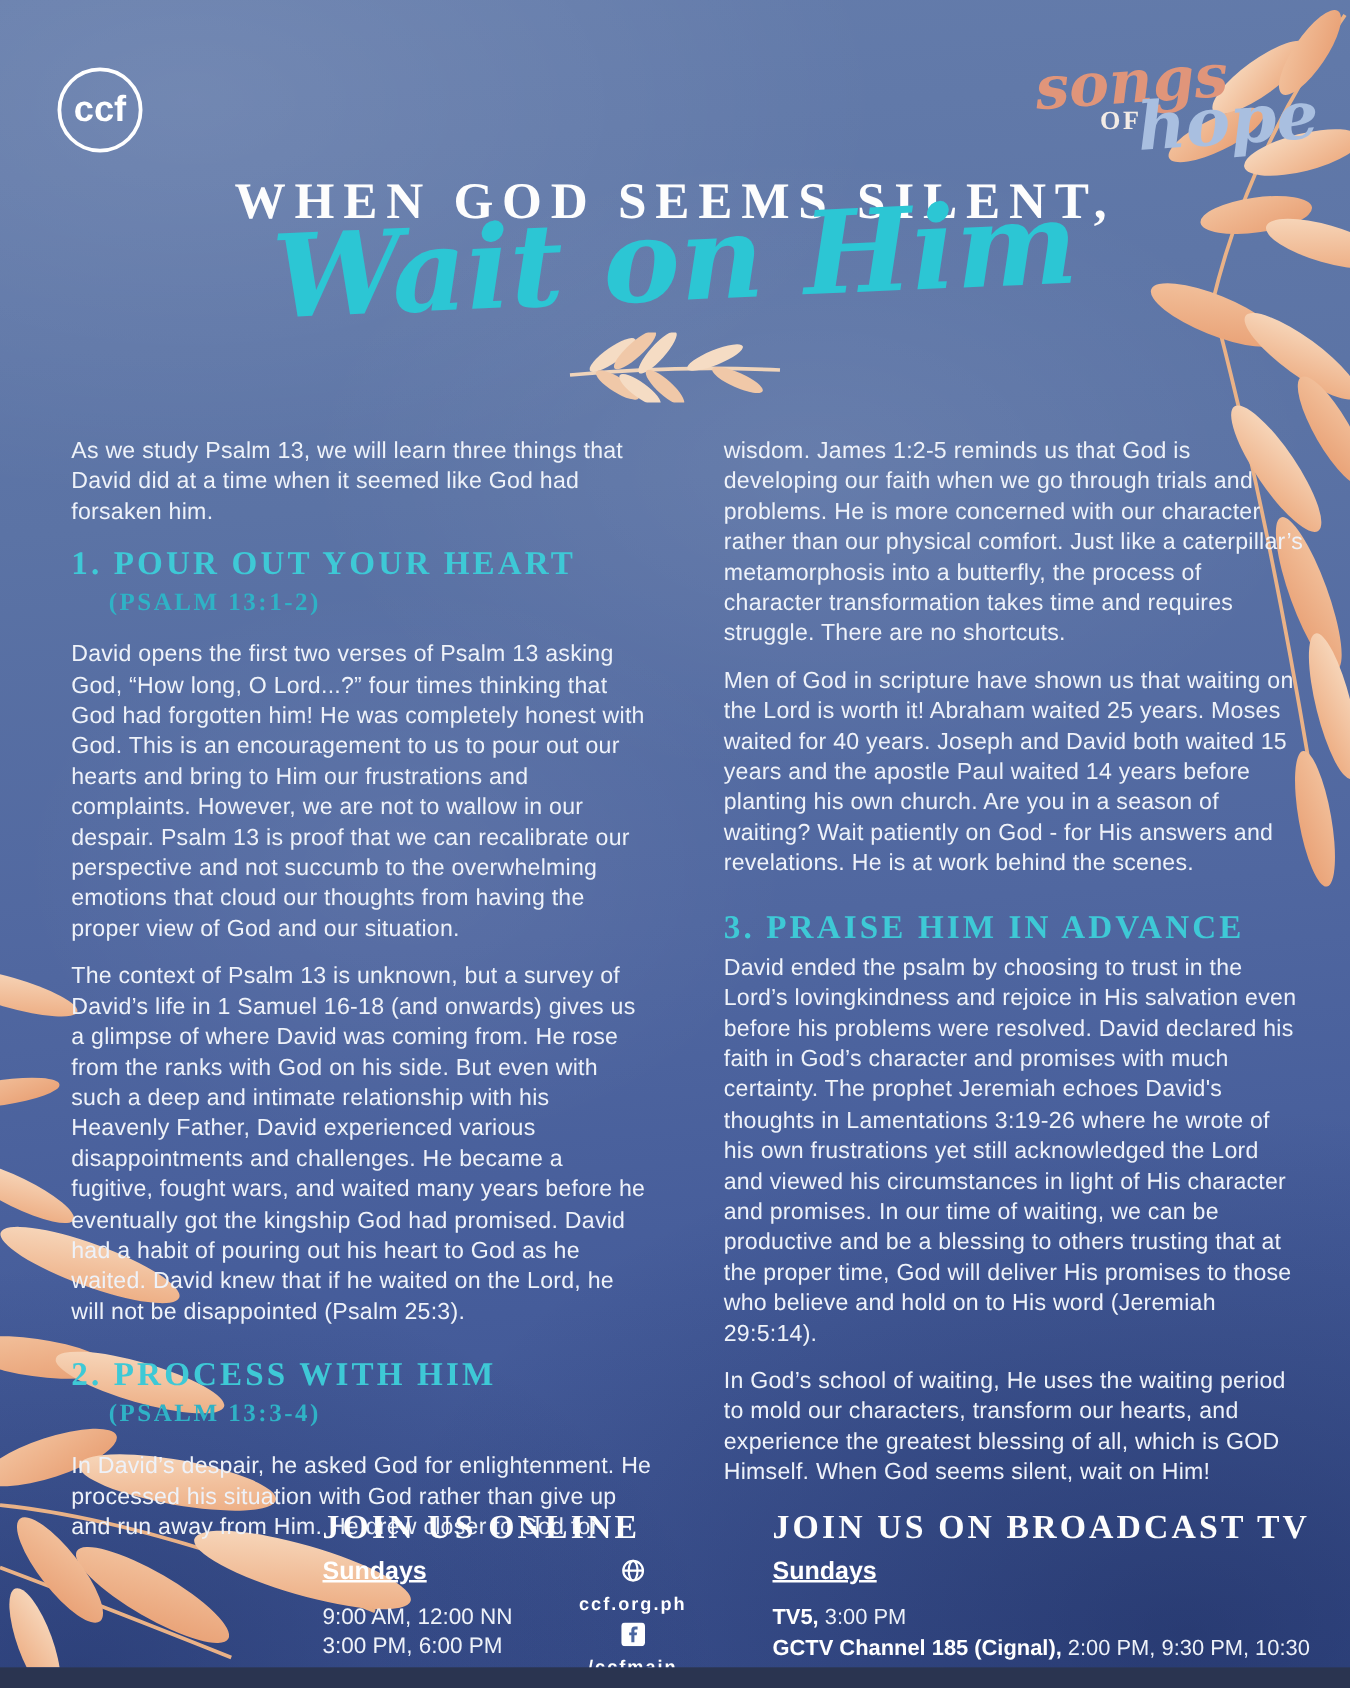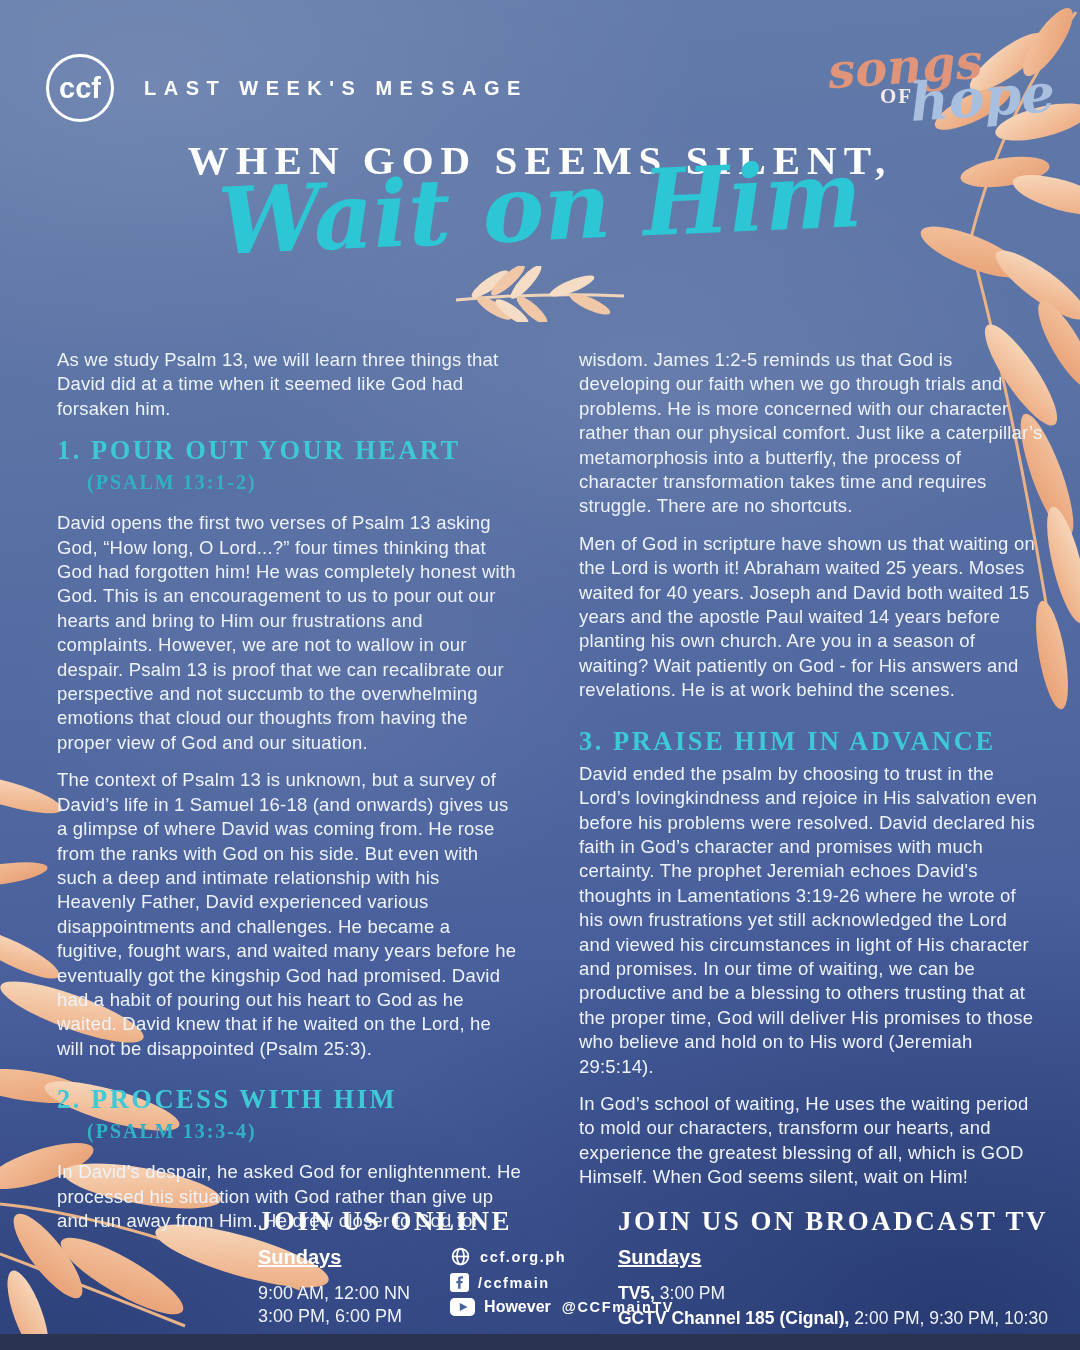--- a/index.html
+++ b/index.html
@@ -47,21 +47,21 @@
     font-size:20px;letter-spacing:2px;padding-left:30px;margin:0 0 17px;}
 
   
   .footer-online{position:absolute;left:258px;top:1206px;z-index:2;}
   .footer-broadcast{position:absolute;left:618px;top:1206px;width:450px;z-index:2;}
   .f-title{font-family:"Liberation Serif",serif;font-weight:700;font-size:27px;letter-spacing:2.5px;color:#fdfdfd;}
   .online-cols{display:flex;gap:40px;margin-top:9px;}
   .f-day{font-weight:700;font-size:20px;margin-bottom:13px;text-decoration:underline;}
   .f-times{font-size:18px;line-height:1.28;color:#eef2f9;}
   .f-links .row{display:flex;align-items:center;gap:9px;margin-bottom:6px;
-    font-weight:700;font-size:14.5px;letter-spacing:1.6px;color:#fff;}
+    font-weight:700;font-size:14.5px;letter-spacing:1.6px;color:#fff;flex-direction:column;}
   .f-links .brand{font-size:16px;letter-spacing:0;margin-right:2px;}
   .f-sched{font-size:17.5px;line-height:1.3;color:#eef2f9;margin-top:2px;}
   .f-sched b{font-weight:700;color:#fff;}
 </style>
 </head>
 <body>
 
 <div class="canvas">
 
   <svg class="leafdec" style="top:0;right:0;" width="270" height="740" viewBox="0 0 270 740">
@@ -109,21 +109,20 @@
     <ellipse cx="242" cy="302" rx="90" ry="20" fill="url(#pg1)" transform="rotate(16 242 302)"></ellipse>
     <ellipse cx="122" cy="322" rx="70" ry="18" fill="url(#pg2)" transform="rotate(30 122 322)"></ellipse>
     <ellipse cx="48" cy="302" rx="52" ry="16" fill="url(#pg2)" transform="rotate(52 48 302)"></ellipse>
     <ellipse cx="28" cy="360" rx="46" ry="14" fill="url(#pg1)" transform="rotate(70 28 360)"></ellipse>
   </svg>
 
   <div class="topbar">
     <div class="ccf-logo">
       <span>ccf</span>
     </div>
-    <div class="kicker">LAST WEEK'S MESSAGE</div>
   </div>
 
   <div class="series">
     <span class="songs">songs</span>
     <span class="of">OF</span>
     <span class="hope">hope</span>
   </div>
 
   <div class="titleblock">
     <div class="title-top">WHEN GOD SEEMS SILENT,</div>

